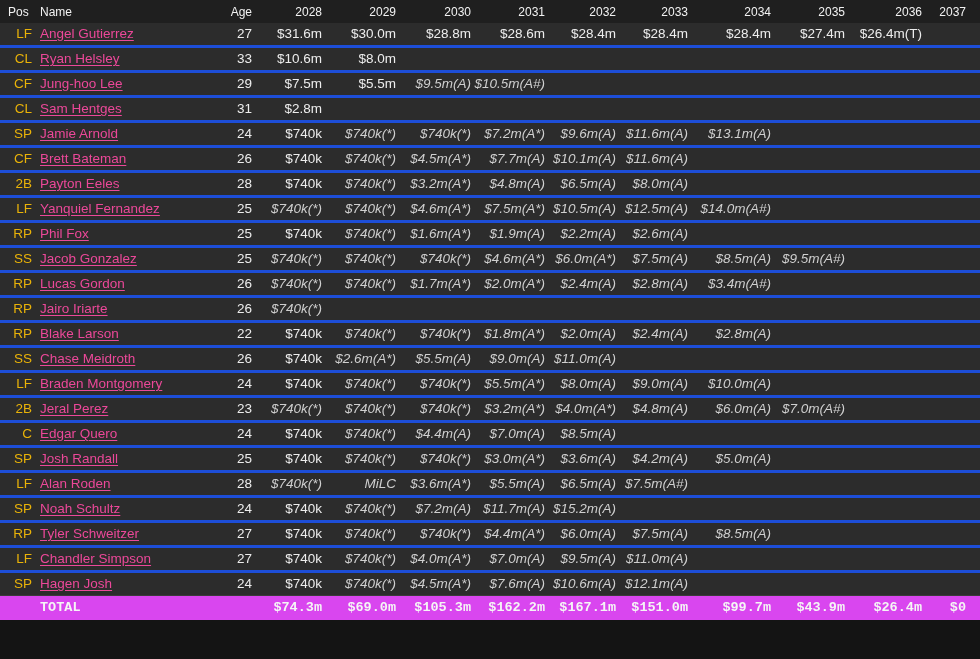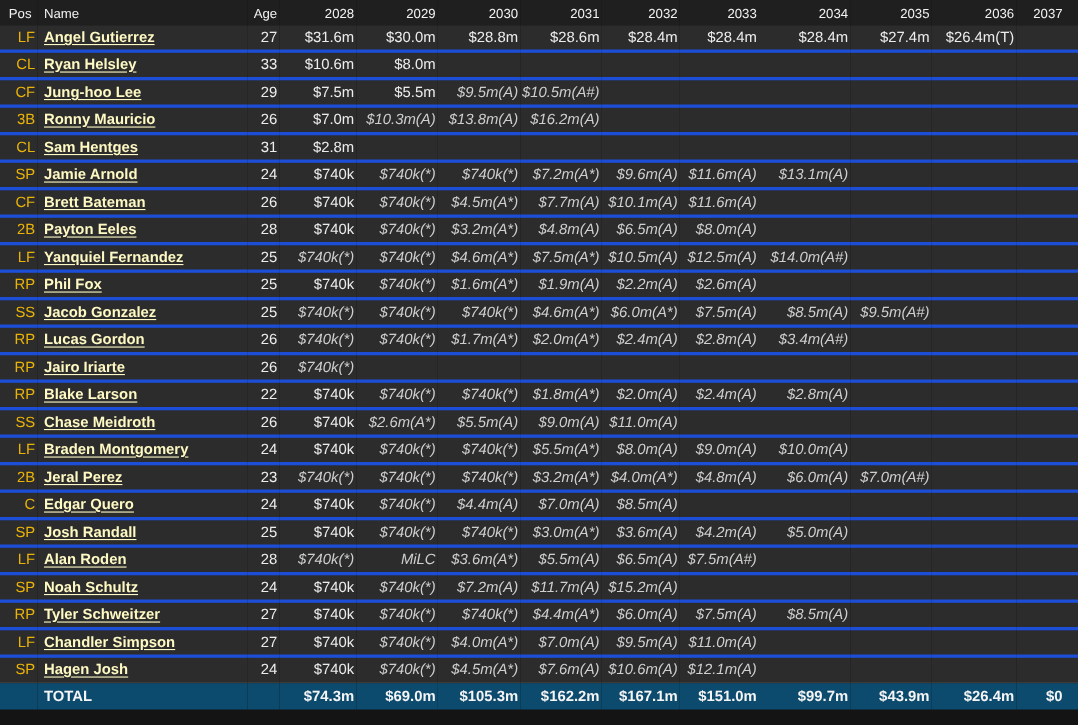--- a/index.html
+++ b/index.html
@@ -63,34 +63,34 @@
     overflow: visible;
     line-height: 22px;
   }
   .c-right { text-align: right; padding-right: 2px; }
   .c-pos   { text-align: right; padding-right: 2px; color: #eab308; }
   th.h-pos { text-align: left; padding-left: 8px; }
   .c-name  { text-align: left; padding-left: 6px; }
   th.h-name{ text-align: left; padding-left: 6px; margin-top: 24px; }
   .c-last  { padding-right: 14px; }
   .name-link {
-    color: #fef9c3;
+    color: #ec4899;
     text-decoration: underline;
     text-underline-offset: 2px;
     cursor: pointer;
-    font-weight: bold;
   }
   .it {
     font-style: italic;
     color: #cfcfcf;
   }
   tfoot tr {
-    background: #0c4a6e;
+    background: #d946ef;
     border-top: 1px solid #3b3b3b;
     height: 24px;
+    font-family: Liberation Mono, monospace;
   }
   tfoot td {
     font-weight: bold;
     color: #f5f5f5;
     line-height: 24px;
   }
 </style>
 </head>
 <body>
 
@@ -168,35 +168,20 @@
           <td class="c-right it">$9.5m(A)</td>
           <td class="c-right it">$10.5m(A#)</td>
           <td class="c-right"></td>
           <td class="c-right"></td>
           <td class="c-right"></td>
           <td class="c-right"></td>
           <td class="c-right"></td>
           <td class="c-right c-last"></td>
         </tr>
         <tr>
-          <td class="c-pos">3B</td>
-          <td class="c-name"><span class="name-link">Ronny Mauricio</span></td>
-          <td class="c-right">26</td>
-          <td class="c-right">$7.0m</td>
-          <td class="c-right it">$10.3m(A)</td>
-          <td class="c-right it">$13.8m(A)</td>
-          <td class="c-right it">$16.2m(A)</td>
-          <td class="c-right"></td>
-          <td class="c-right"></td>
-          <td class="c-right"></td>
-          <td class="c-right"></td>
-          <td class="c-right"></td>
-          <td class="c-right c-last"></td>
-        </tr>
-        <tr>
           <td class="c-pos">CL</td>
           <td class="c-name"><span class="name-link">Sam Hentges</span></td>
           <td class="c-right">31</td>
           <td class="c-right">$2.8m</td>
           <td class="c-right"></td>
           <td class="c-right"></td>
           <td class="c-right"></td>
           <td class="c-right"></td>
           <td class="c-right"></td>
           <td class="c-right"></td>

